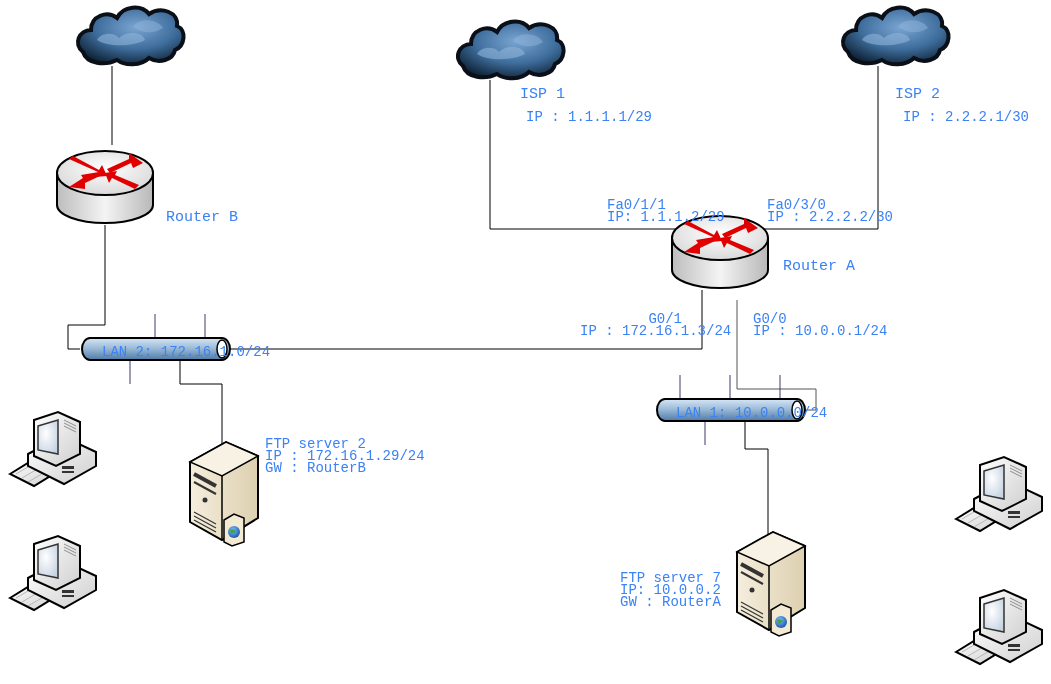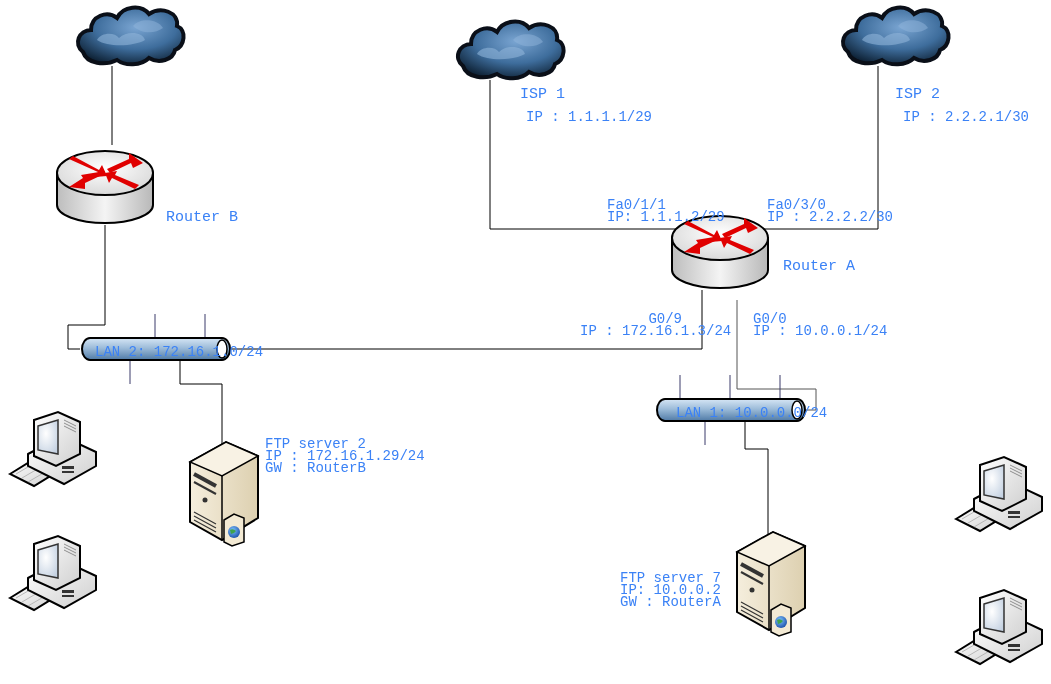--- a/index.html
+++ b/index.html
@@ -163,27 +163,27 @@
 
 <div class="lbl big" style="left:166px;top:172px;margin-top:37px;">Router B</div>
 <div class="lbl big" style="left:783px;top:258px;">Router A</div>
 
 <div class="lbl small" style="left:607px;top:197px;">Fa0/1/1</div>
 <div class="lbl small" style="left:607px;top:209px;">IP: 1.1.1.2/29</div>
 
 <div class="lbl small" style="left:767px;top:197px;">Fa0/3/0</div>
 <div class="lbl small" style="left:767px;top:209px;">IP : 2.2.2.2/30</div>
 
-<div class="lbl small right" style="left:590px;top:311px;width:92px;">G0/9</div>
+<div class="lbl small right" style="left:590px;top:311px;width:92px;">G0/1</div>
 <div class="lbl small right" style="left:580px;top:323px;width:102px;">IP : 172.16.1.3/24</div>
 
 <div class="lbl small" style="left:753px;top:311px;">G0/0</div>
 <div class="lbl small" style="left:753px;top:323px;">IP : 10.0.0.1/24</div>
 
-<div class="lbl small" style="left:95px;top:344px;">LAN 2: 172.16.1.0/24</div>
+<div class="lbl small" style="left:102px;top:344px;">LAN 2: 172.16.1.0/24</div>
 <div class="lbl small" style="left:676px;top:405px;">LAN 1: 10.0.0.0/24</div>
 
 <div class="lbl small" style="left:265px;top:436px;">FTP server 2</div>
 <div class="lbl small" style="left:265px;top:448px;">IP : 172.16.1.29/24</div>
 <div class="lbl small" style="left:265px;top:460px;">GW : RouterB</div>
 
 <div class="lbl small right" style="left:620px;top:570px;width:90px;">FTP server 7</div>
 <div class="lbl small right" style="left:620px;top:582px;width:90px;">IP: 10.0.0.2</div>
 <div class="lbl small right" style="left:620px;top:594px;width:90px;">GW : RouterA</div>
 

